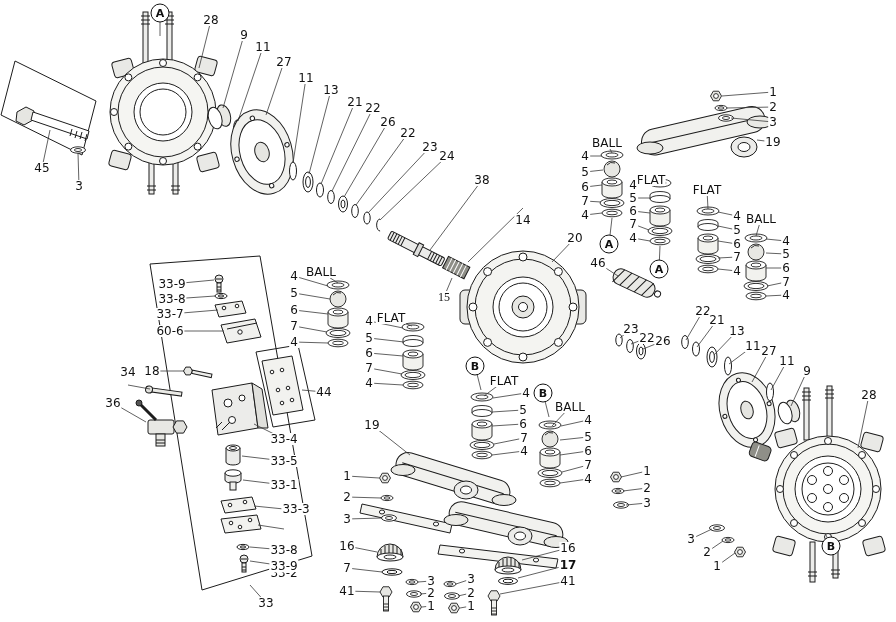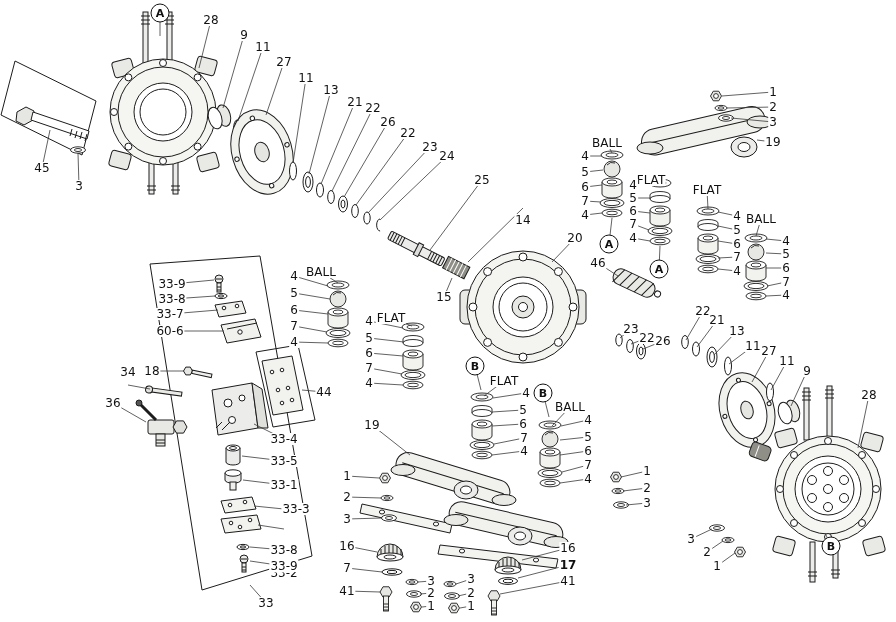--- a/index.html
+++ b/index.html
@@ -660,25 +660,25 @@
       <span class="callout" style="left: 263px; top: 47px;">11</span>
       <span class="callout" style="left: 284px; top: 62px;">27</span>
       <span class="callout" style="left: 306px; top: 78px;">11</span>
       <span class="callout" style="left: 331px; top: 90px;">13</span>
       <span class="callout" style="left: 355px; top: 102px;">21</span>
       <span class="callout" style="left: 373px; top: 108px;">22</span>
       <span class="callout" style="left: 388px; top: 122px;">26</span>
       <span class="callout" style="left: 408px; top: 133px;">22</span>
       <span class="callout" style="left: 430px; top: 147px;">23</span>
       <span class="callout" style="left: 447px; top: 156px;">24</span>
-      <span class="callout" style="left: 482px; top: 180px;">25</span>
+      <span class="callout" style="left: 482px; top: 180px;">38</span>
       <span class="callout" style="left: 523px; top: 208px; margin-top: 12px;">14</span>
       <span class="callout" style="left: 42px; top: 168px;">45</span>
       <span class="callout" style="left: 79px; top: 186px;">3</span>
-      <span class="callout" style="left: 444px; top: 297px;">15</span>
+      <span class="callout" style="left: 444px; top: 297px; font-family: Liberation Serif, serif;">15</span>
       <span class="callout" style="left: 575px; top: 238px;">20</span>
       <span class="callout" style="left: 598px; top: 263px;">46</span>
       <span class="callout" style="left: 773px; top: 92px;">1</span>
       <span class="callout" style="left: 773px; top: 107px;">2</span>
       <span class="callout" style="left: 773px; top: 122px;">3</span>
       <span class="callout" style="left: 773px; top: 142px;">19</span>
       <span class="callout" style="left: 607px; top: 143px;">BALL</span>
       <span class="callout" style="left: 585px; top: 156px;">4</span>
       <span class="callout" style="left: 585px; top: 172px;">5</span>
       <span class="callout" style="left: 585px; top: 187px;">6</span>

